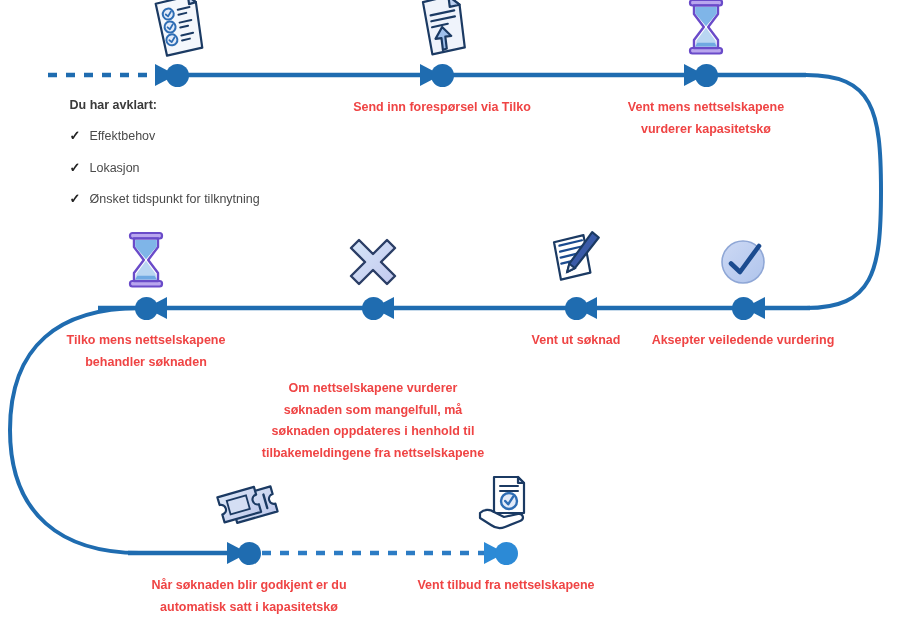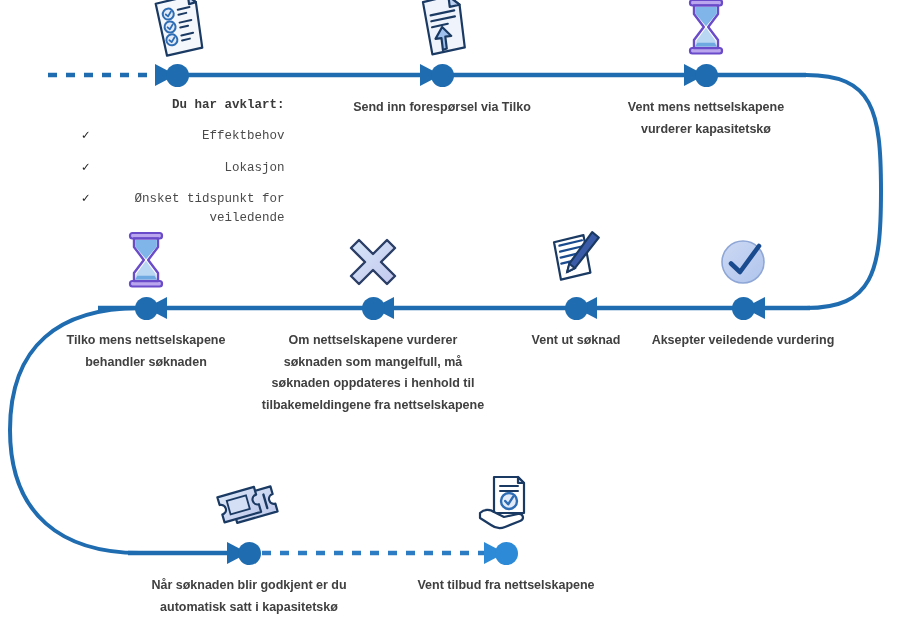--- a/index.html
+++ b/index.html
@@ -60,34 +60,33 @@
   }
   .icon-wrap svg { display: block; }
   .node-label {
     position: absolute;
     left: 50%;
     top: 22px;
     transform: translateX(-50%);
     text-align: center;
     font-size: 12.5px;
     font-weight: bold;
-    color: #404040;
+    color: #ef4444;
     line-height: 1.72;
     white-space: nowrap;
   }
-  .node-label.w-wide { white-space: normal; width: 230px; }
+  .node-label.w-wide { white-space: normal; width: 230px; margin-top: 48px; }
   .node-label.w-med  { white-space: normal; width: 200px; }
   .checklist {
     position: absolute;
     left: 50%;
     top: 22px;
     transform: translateX(-50%);
     width: 215px;
-    text-align: right;
-    font-family: Liberation Mono, monospace;
+    text-align: left;
   }
   .checklist-title {
     font-size: 12.5px;
     font-weight: bold;
     color: #3A3A3A;
     margin-bottom: 14px;
     line-height: 1.3;
   }
   .check-item {
     display: flex;
@@ -168,21 +167,21 @@
       <div class="check-item">
         <span class="check-mark">✓</span>
         <span class="check-text">Effektbehov</span>
       </div>
       <div class="check-item">
         <span class="check-mark">✓</span>
         <span class="check-text">Lokasjon</span>
       </div>
       <div class="check-item">
         <span class="check-mark">✓</span>
-        <span class="check-text">Ønsket tidspunkt for veiledende</span>
+        <span class="check-text">Ønsket tidspunkt for tilknytning</span>
       </div>
     </div>
   </div>
 
   <div class="node" style="left:442px; top:75px;">
     <div class="icon-wrap">
       <svg width="60" height="62" viewBox="0 0 60 62">
         <g transform="rotate(-7 30 31)">
           <path d="M14 5 L40 2 L50 12 L50 55 L17 58 Z" fill="#EFF3FB" stroke="#1B3A63" stroke-width="2.2" stroke-linejoin="round"></path>
           <path d="M40 2 L40 13 L50 12 Z" fill="#BBCFF0" stroke="#1B3A63" stroke-width="2.2" stroke-linejoin="round"></path>

